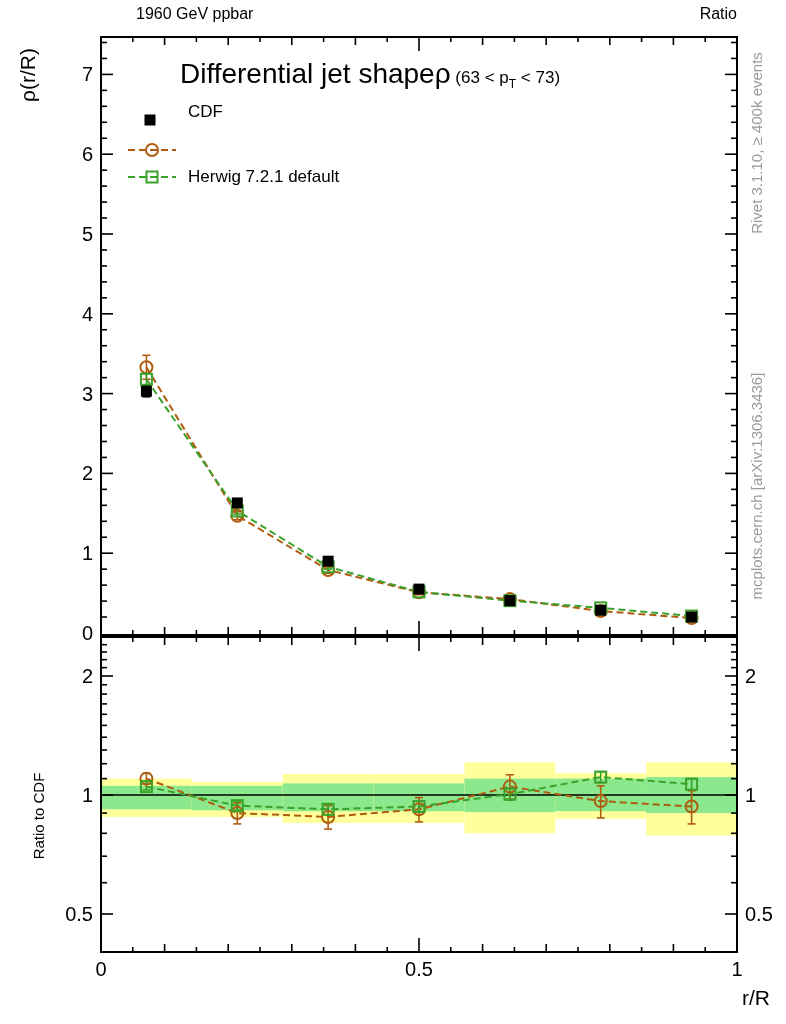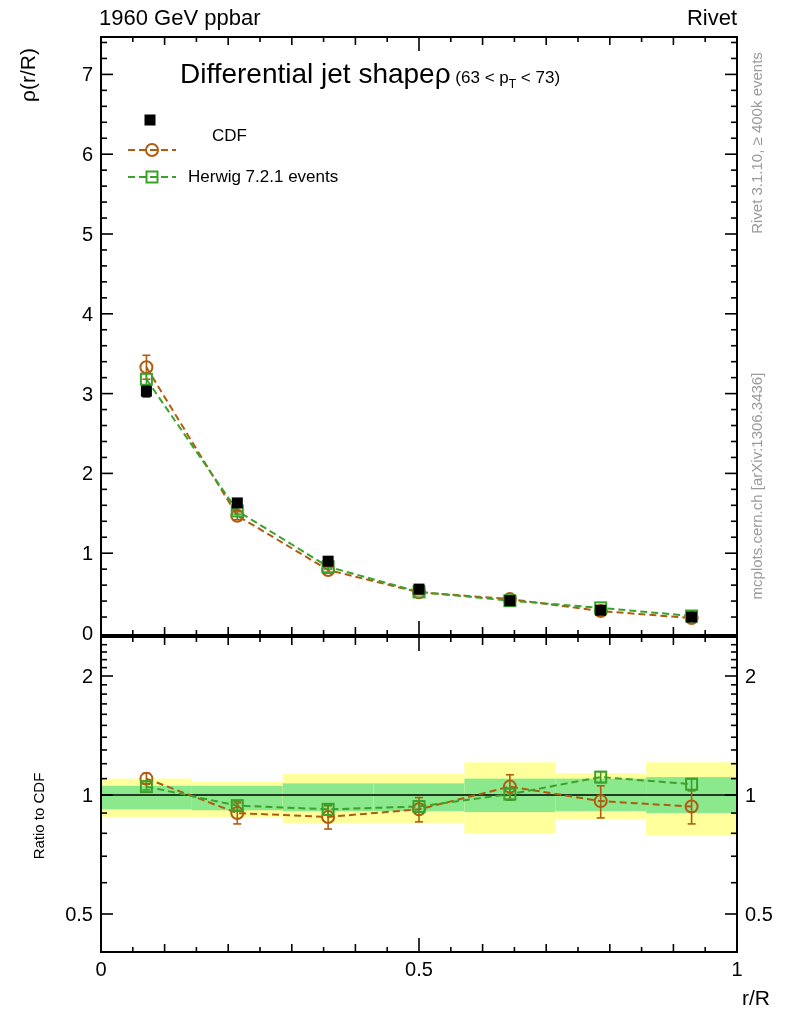--- a/index.html
+++ b/index.html
@@ -1,20 +1,20 @@
 <!DOCTYPE html>
 <html><head>
 <meta charset="utf-8">
 <style>
   html,body{margin:0;padding:0;background:#fff;}
   #page{position:relative;width:786px;height:1024px;background:#fff;overflow:hidden;
         font-family:"Liberation Sans",sans-serif;color:#000;}
   #plot-svg{position:absolute;left:0;top:0;}
   .abs{position:absolute;white-space:nowrap;}
-  .hdr{font-size:22px;}
+  .hdr{font-size:16px;margin-left:37px;}
   .title-main{font-size:28px;}
   .title-paren{font-size:17px;margin-top:12px;}
   .title-sub{font-size:12px;vertical-align:-5px;}
   .legend-label{font-size:17px;}
   .rot{transform-origin:0 0;transform:rotate(-90deg);text-align:center;}
   .ylabel-main{font-size:21px;}
   .ylabel-ratio{font-size:15px;}
   .side-note{font-size:15px;}
   .watermark{font-size:17px;letter-spacing:1px;}
   .xlabel{font-size:21px;}
@@ -402,26 +402,26 @@
       <circle cx="691.5896" cy="806.5384458565635" r="6" fill="none" stroke="#b05c10" stroke-width="2"></circle>
       <rect x="686.0896" y="778.6884417763175" width="11" height="11" fill="none" stroke="#3aa22a" stroke-width="2"></rect>
       <rect x="144.5" y="114.5" width="11" height="11" fill="#000000"></rect>
       <line x1="128" y1="150" x2="176" y2="150" stroke="#b05c10" stroke-width="2" stroke-dasharray="7 4"></line>
       <circle cx="152" cy="150" r="6" fill="none" stroke="#b05c10" stroke-width="2"></circle>
       <line x1="128" y1="177" x2="176" y2="177" stroke="#3aa22a" stroke-width="2" stroke-dasharray="7 4"></line>
       <rect x="146.5" y="171.5" width="11" height="11" fill="none" stroke="#3aa22a" stroke-width="2"></rect>
     </svg>
 
   <div class="abs hdr" style="left:99px;top:5px;">1960 GeV ppbar</div>
-  <div class="abs hdr" style="right:49px;top:5px;">Rivet</div>
+  <div class="abs hdr" style="right:49px;top:5px;">Ratio</div>
 
   <div class="abs" style="left:370px;top:58px;transform:translateX(-50%);"><span class="title-main">Differential jet shapeρ</span><span class="title-paren"> (63 &lt; p</span><span class="title-paren title-sub">T</span><span class="title-paren"> &lt; 73)</span></div>
 
-  <div class="abs legend-label" style="left:188px;top:126px;margin-left:24px;">CDF</div>
-  <div class="abs legend-label" style="left:188px;top:167px;">Herwig 7.2.1 events</div>
+  <div class="abs legend-label" style="left:188px;top:102px;">CDF</div>
+  <div class="abs legend-label" style="left:188px;top:167px;">Herwig 7.2.1 default</div>
 
   <div class="abs rot ylabel-main" style="left:16px;top:114px;width:78px;">ρ(r/R)</div>
   <div class="abs rot ylabel-ratio" style="left:30px;top:866px;width:100px;">Ratio to CDF</div>
   <div class="abs xlabel" style="right:16px;top:986px;">r/R</div>
 
   <div class="abs rot side-note" style="left:748px;top:246px;width:206px;color:#9a9a9a;">Rivet 3.1.10, ≥ 400k events</div>
   <div class="abs rot side-note" style="left:748px;top:634px;width:296px;color:#9a9a9a;">mcplots.cern.ch [arXiv:1306.3436]</div>
 
 </div>
 

